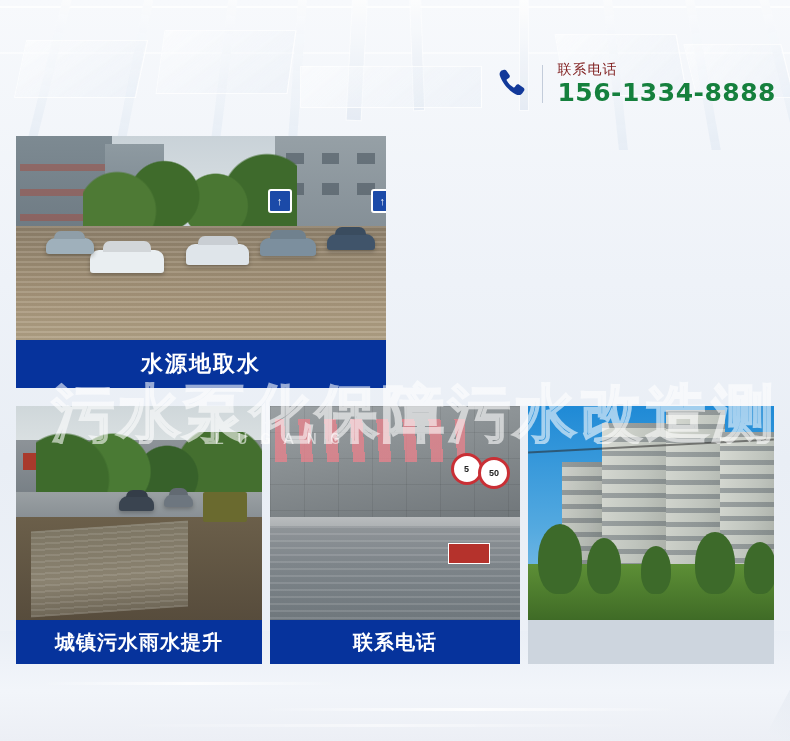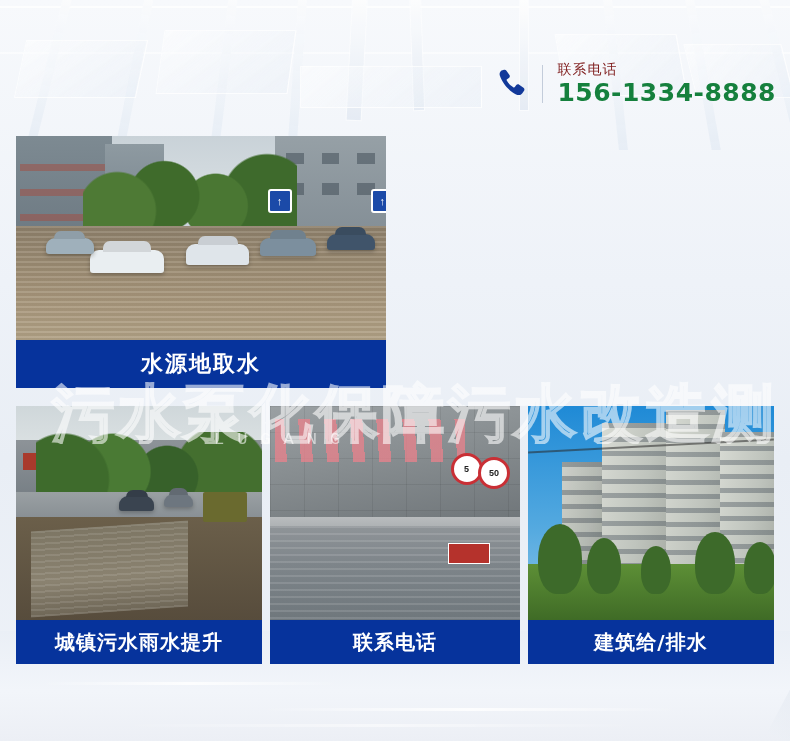--- a/index.html
+++ b/index.html
@@ -350,18 +350,17 @@
           <div class="tower" style="left:14%;top:26%;width:16%;height:56%;filter:brightness(.95);"></div>
           <div class="s5-wire"></div>
           <div class="layer s5-green"></div>
           <div class="s5-tree" style="left:4%;width:44px;height:70px;"></div>
           <div class="s5-tree" style="left:24%;width:34px;height:56px;"></div>
           <div class="s5-tree" style="left:46%;width:30px;height:48px;"></div>
           <div class="s5-tree" style="left:68%;width:40px;height:62px;"></div>
           <div class="s5-tree" style="left:88%;width:32px;height:52px;"></div>
         </div>
       </div>
-      <div class="cap small">建筑给/排水</div>
     </div>
 
   </div>
 
 </div>
 
 </body></html>

